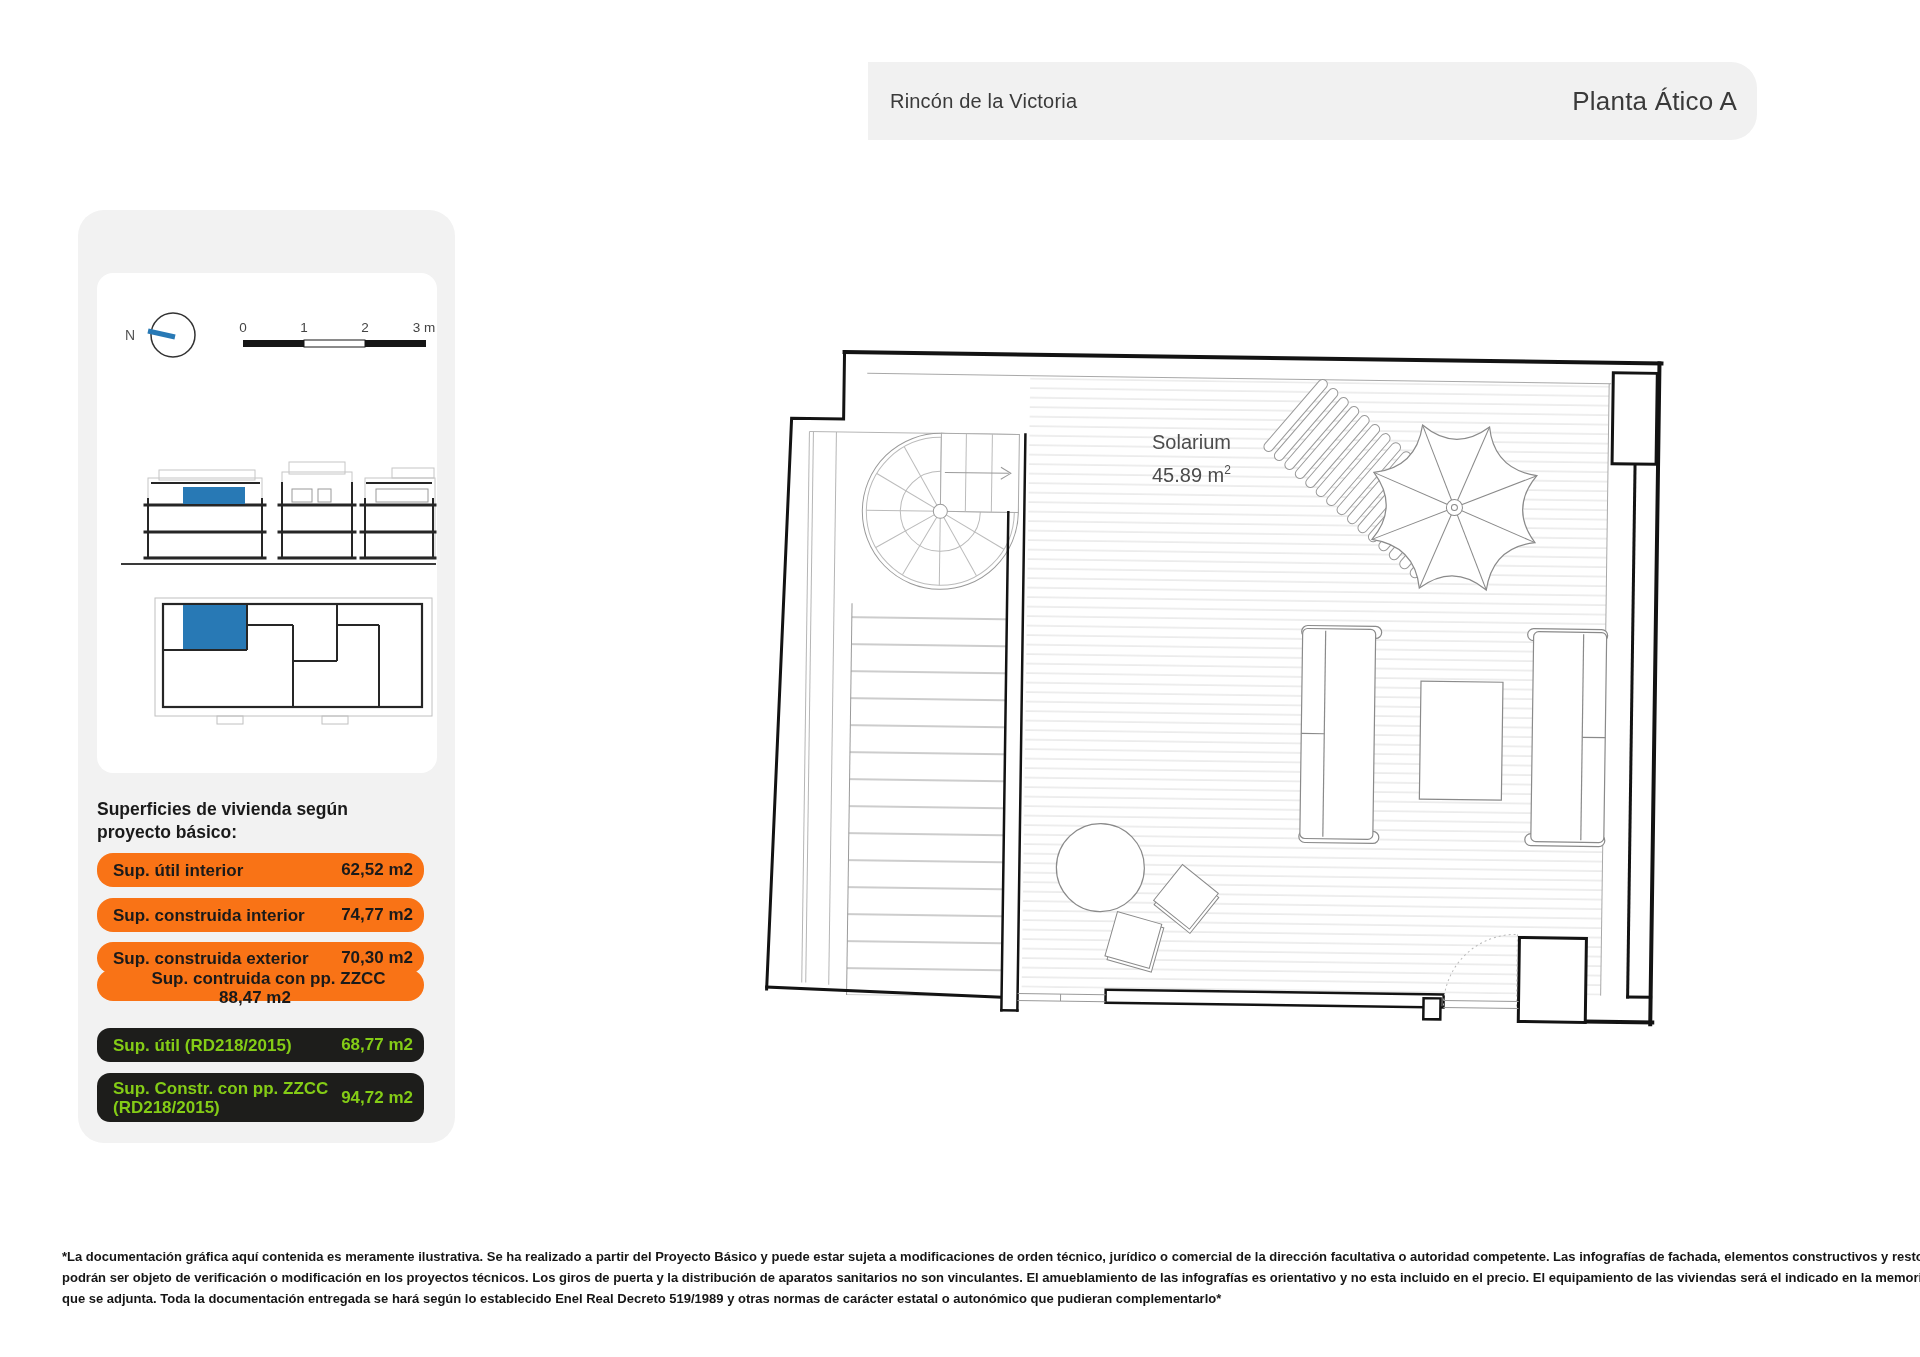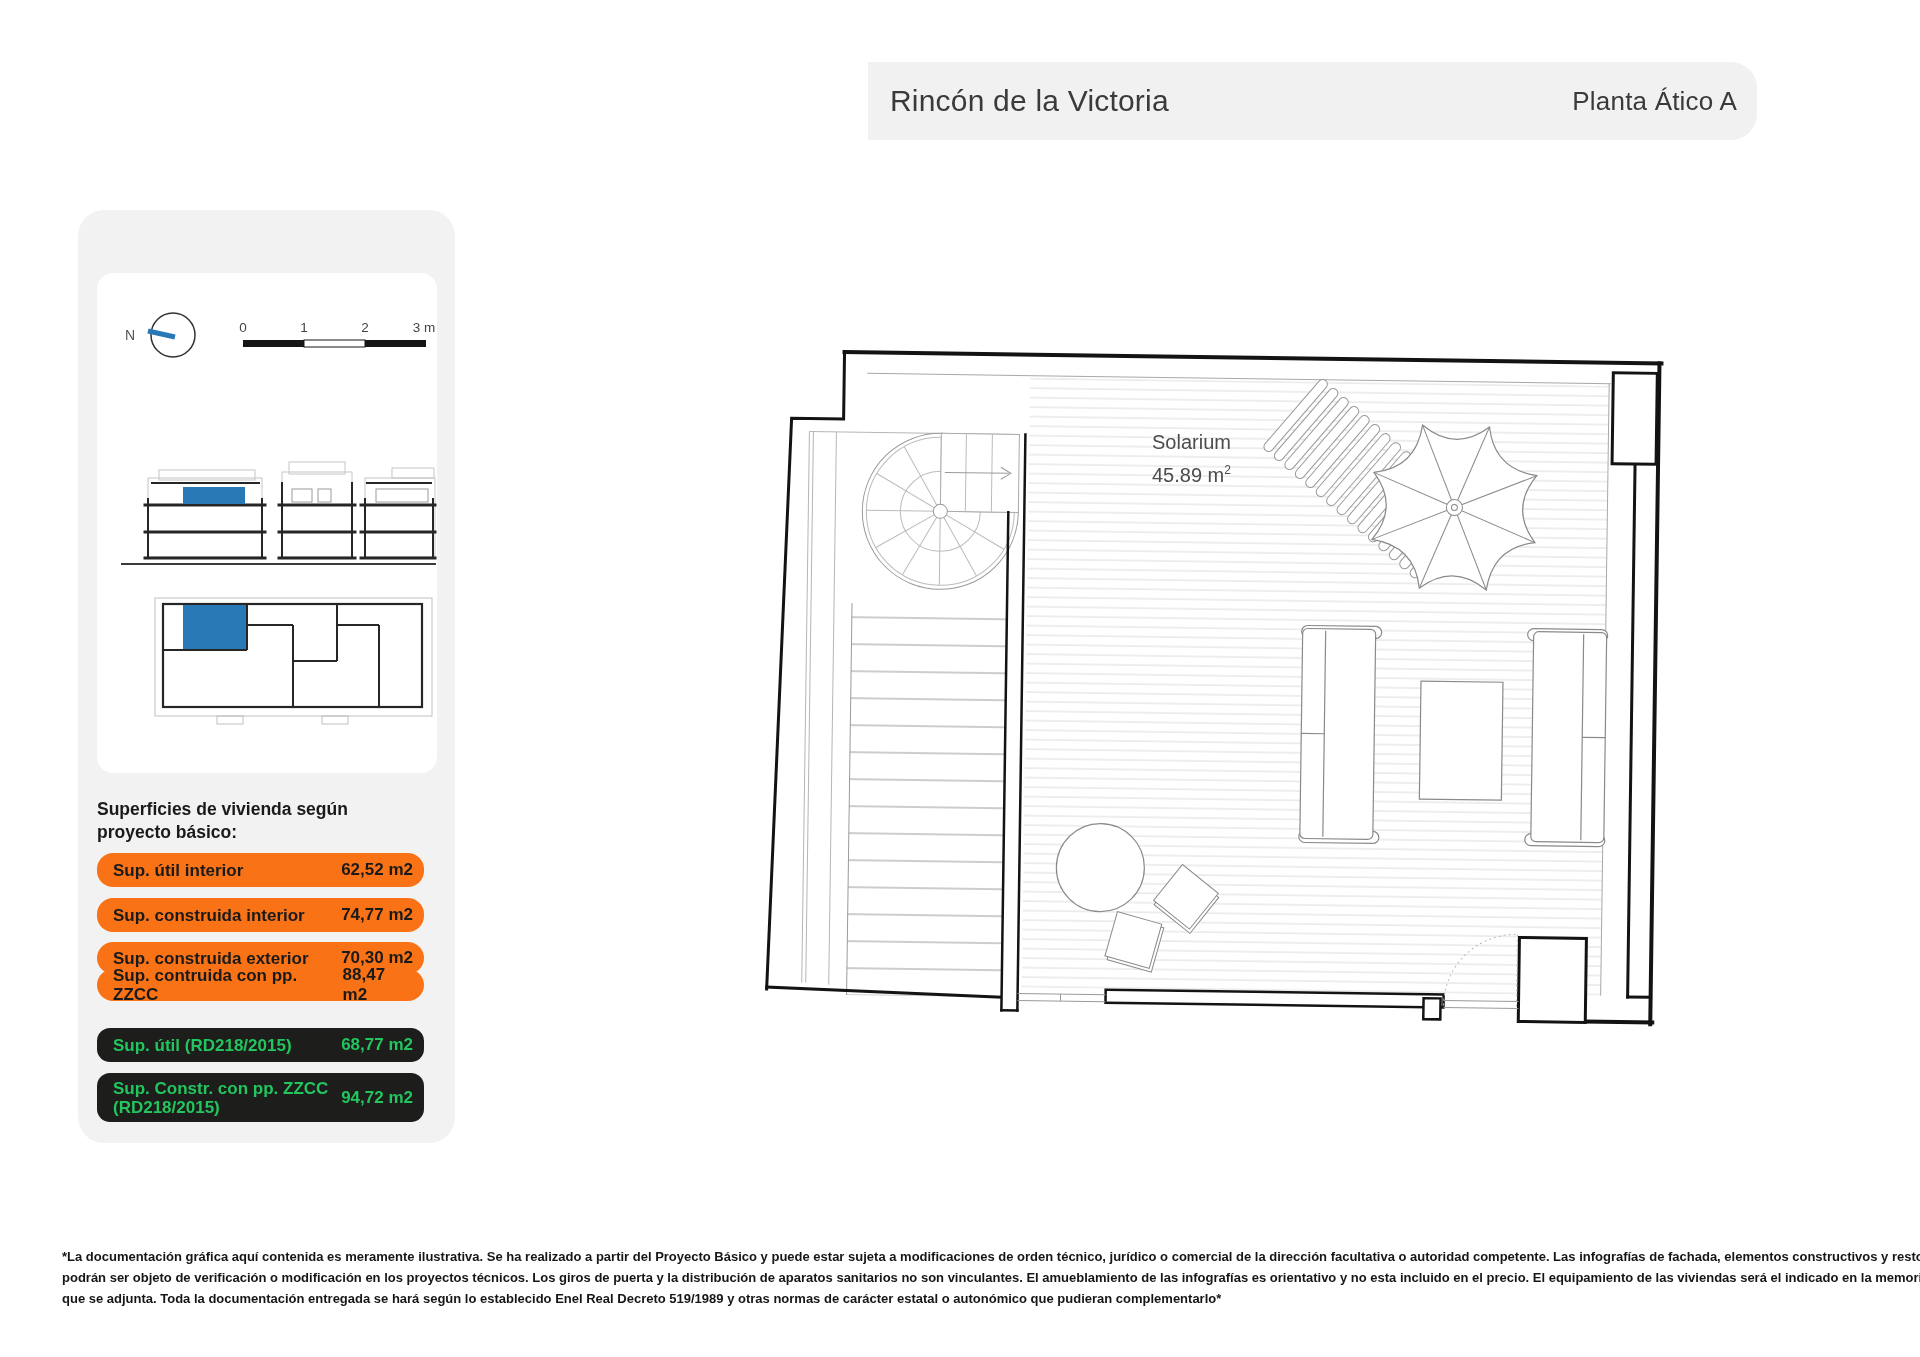--- a/index.html
+++ b/index.html
@@ -1,32 +1,32 @@
 <!DOCTYPE html>
 <html><head>
 <meta charset="utf-8">
 <style>
   html,body{margin:0;padding:0;background:#ffffff;}
   .page{position:relative;width:1920px;height:1357px;background:#fff;overflow:hidden;
         font-family:"Liberation Sans",sans-serif;}
   
   .hband{position:absolute;left:868px;top:62px;width:889px;height:78px;background:#f1f1f1;
          border-radius:0 26px 26px 0;display:flex;align-items:center;justify-content:space-between;}
-  .hband .t1{margin-left:22px;font-size:30px;color:#3a3a3a;letter-spacing:.2px;}
+  .hband .t1{margin-left:22px;font-size:20px;color:#3a3a3a;letter-spacing:.2px;}
   .hband .t2{margin-right:20px;font-size:26px;color:#3a3a3a;letter-spacing:.2px;}
   
   .sidebar{position:absolute;left:78px;top:210px;width:377px;height:933px;background:#f2f2f2;border-radius:26px;}
   .card{position:absolute;left:19px;top:63px;width:340px;height:500px;background:#ffffff;border-radius:16px;}
   .surf-head{position:absolute;left:19px;top:588px;width:320px;font-size:17.5px;font-weight:700;color:#1a1a1a;line-height:23px;}
   .srow{position:absolute;left:19px;width:327px;border-radius:16px;display:flex;align-items:center;
         justify-content:space-between;background:#f97316;}
   .srow .lbl{margin-left:16px;font-size:17px;font-weight:700;color:#1a1a1a;line-height:19px;}
   .srow .val{margin-right:11px;font-size:17px;font-weight:700;color:#1a1a1a;}
   .srow.dark{background:#1d1d1b;border-radius:13px;}
-  .srow.dark .lbl,.srow.dark .val{color:#22c55e;}
+  .srow.dark .lbl,.srow.dark .val{color:#84cc16;}
   
   .plan-svg{position:absolute;left:0;top:0;}
   .room-label{position:absolute;left:1152px;top:428px;font-size:20px;color:#4c4c4c;line-height:28px;}
   .room-label sup{font-size:12px;}
   
   .footer{position:absolute;left:62px;top:1246px;width:1860px;font-size:13px;font-weight:700;
           color:#161616;line-height:21px;}
   .footer div{white-space:nowrap;}
 </style>
 </head>
@@ -124,21 +124,21 @@
       <span class="val">62,52 m2</span>
     </div>
     <div class="srow" style="top:688px;height:34px;gap:12px;">
       <span class="lbl">Sup. construida interior</span>
       <span class="val">74,77 m2</span>
     </div>
     <div class="srow" style="top:732px;height:32px;">
       <span class="lbl">Sup. construida exterior</span>
       <span class="val">70,30 m2</span>
     </div>
-    <div class="srow" style="top:759px;height:32px;">
+    <div class="srow" style="top:759px;height:32px;flex-direction:column;">
       <span class="lbl">Sup. contruida con pp. ZZCC</span>
       <span class="val">88,47 m2</span>
     </div>
     <div class="srow dark" style="top:818px;height:34px;">
       <span class="lbl">Sup. útil (RD218/2015)</span>
       <span class="val">68,77 m2</span>
     </div>
     <div class="srow dark" style="top:863px;height:49px;">
       <span class="lbl">
         <span style="display:block">Sup. Constr. con pp. ZZCC</span>

